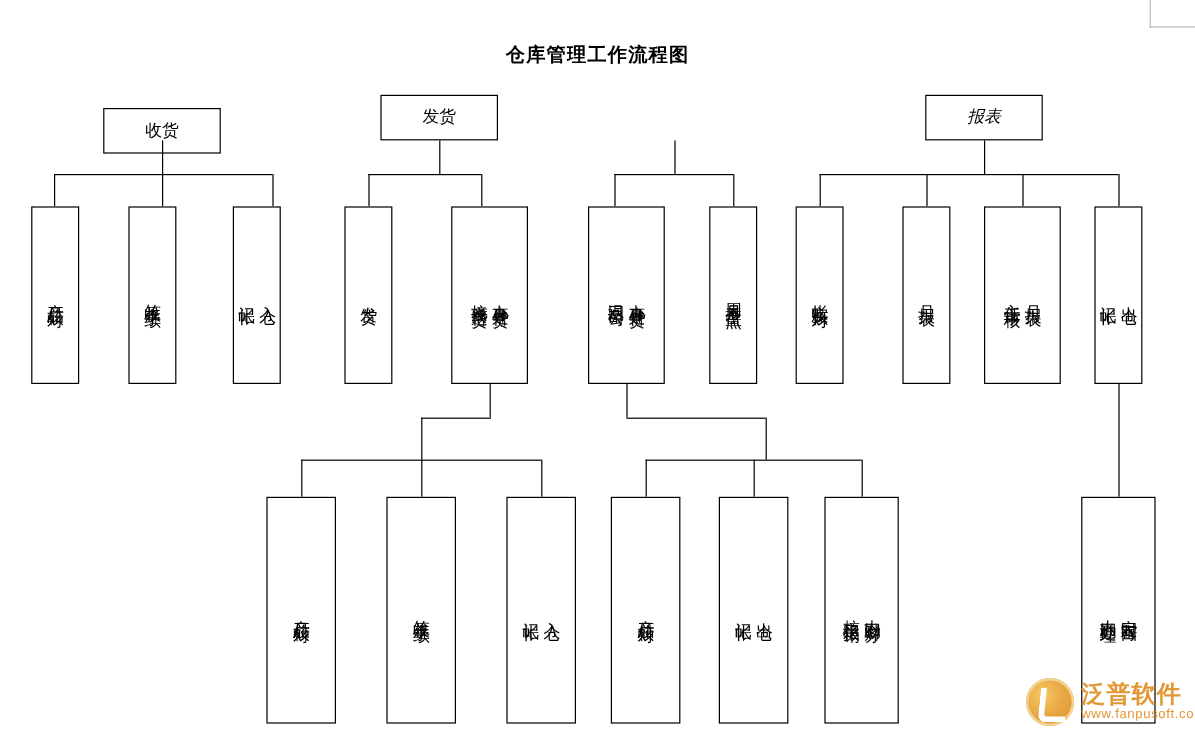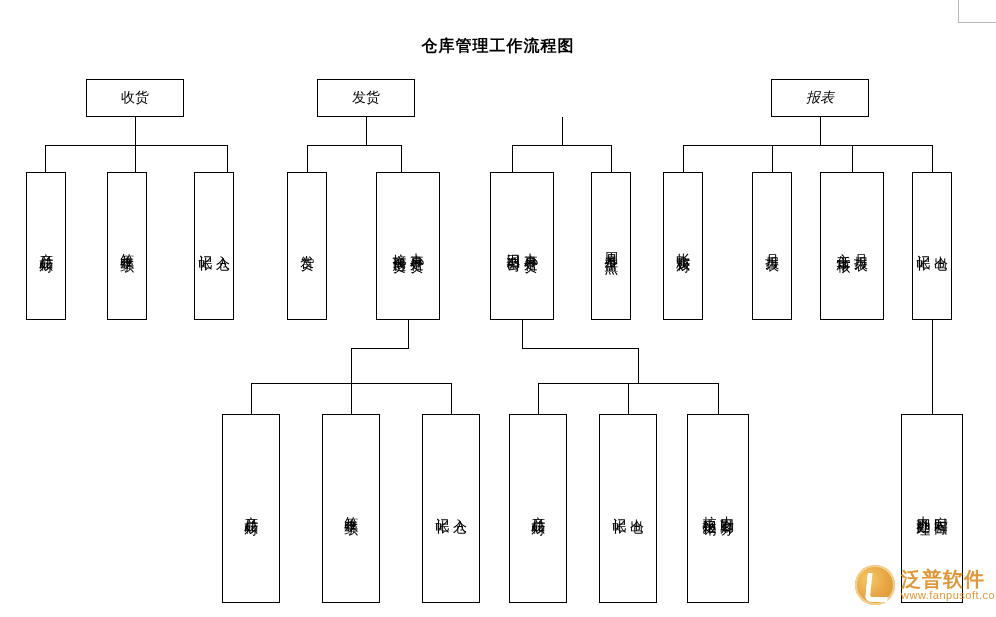--- a/index.html
+++ b/index.html
@@ -120,21 +120,21 @@
 </style>
 </head>
 <body>
 
 <div id="canvas">
 
   <div class="corner-mark" style="left:958px; top:0px; width:38px; height:22px;"></div>
 
   <div class="title">仓库管理工作流程图</div>
 
-  <div class="box horiz" style="left:86px; top:79px; width:98px; height:38px;">
+  <div class="box horiz" style="left:86px; top:90px; width:98px; height:38px;">
     <span class="inner">收货</span>
   </div>
   <div class="box horiz" style="left:317px; top:79px; width:98px; height:38px;">
     <span class="inner">发货</span>
   </div>
   <div class="box horiz" style="left:771px; top:79px; width:98px; height:38px;font-style:italic;">
     <span class="inner">报表</span>
   </div>
 
   <div class="line v" style="left:135px; top:117px; height:28px;"></div>

